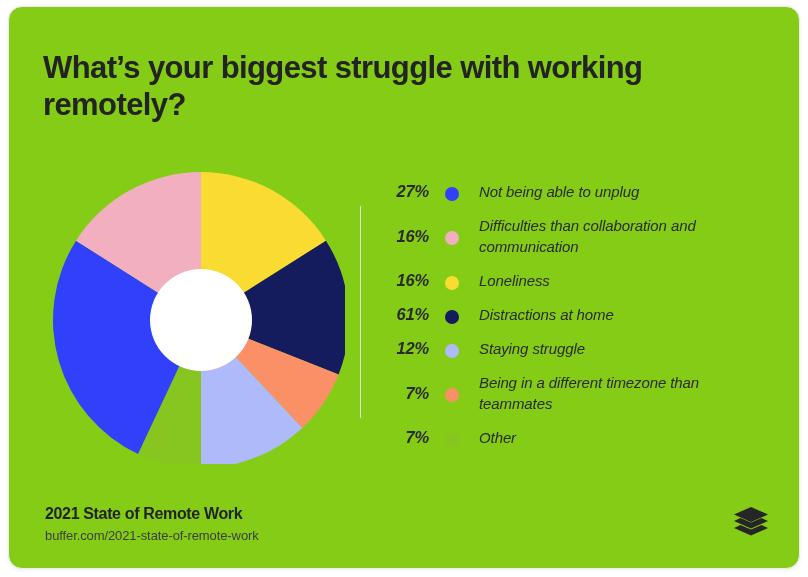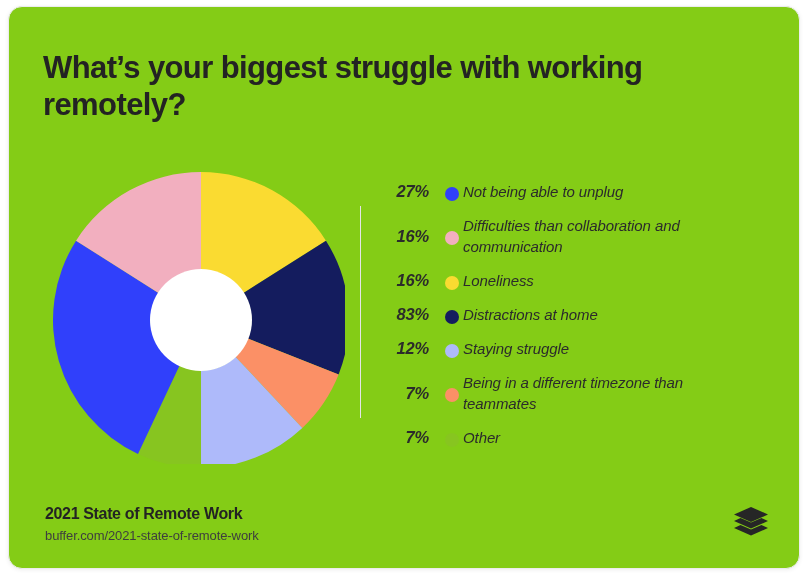--- a/index.html
+++ b/index.html
@@ -88,21 +88,21 @@
   }
   .legend-swatch {
     width: 14px;
     height: 14px;
     border-radius: 50%;
     flex: 0 0 14px;
     margin-left: 16px;
     margin-top: 4px;
   }
   .legend-label {
-    margin-left: 4px;
+    margin-left: 20px;
     font-size: 15px;
     line-height: 21px;
     color: #2b2b2b;
     letter-spacing: -0.1px;
     max-width: 290px;
   }
 
   
   .footer-title {
     position: absolute;
@@ -163,21 +163,21 @@
         <div class="legend-pct">16%</div>
         <div class="legend-swatch" style="background: rgb(242, 175, 191);"></div>
         <div class="legend-label">Difficulties than collaboration and communication</div>
       </div>
       <div class="legend-row">
         <div class="legend-pct">16%</div>
         <div class="legend-swatch" style="background: rgb(250, 219, 49);"></div>
         <div class="legend-label">Loneliness</div>
       </div>
       <div class="legend-row">
-        <div class="legend-pct">83%</div>
+        <div class="legend-pct">61%</div>
         <div class="legend-swatch" style="background: rgb(20, 28, 94);"></div>
         <div class="legend-label">Distractions at home</div>
       </div>
       <div class="legend-row">
         <div class="legend-pct">12%</div>
         <div class="legend-swatch" style="background: rgb(174, 186, 250);"></div>
         <div class="legend-label">Staying struggle</div>
       </div>
       <div class="legend-row">
         <div class="legend-pct">7%</div>

